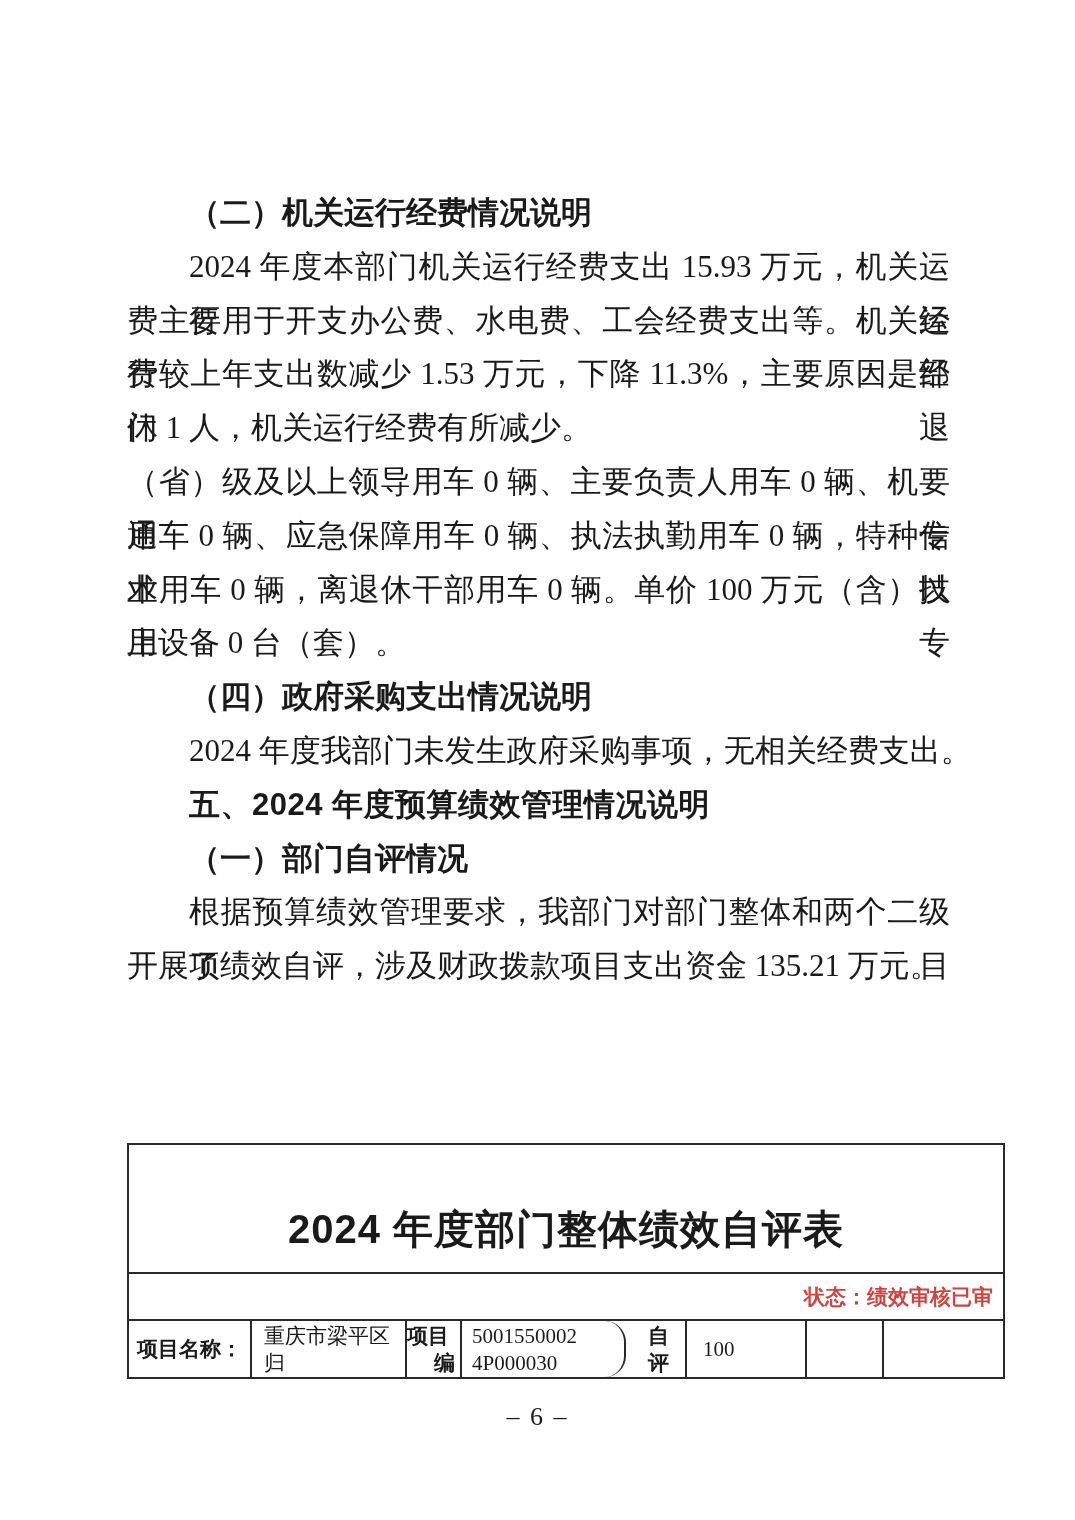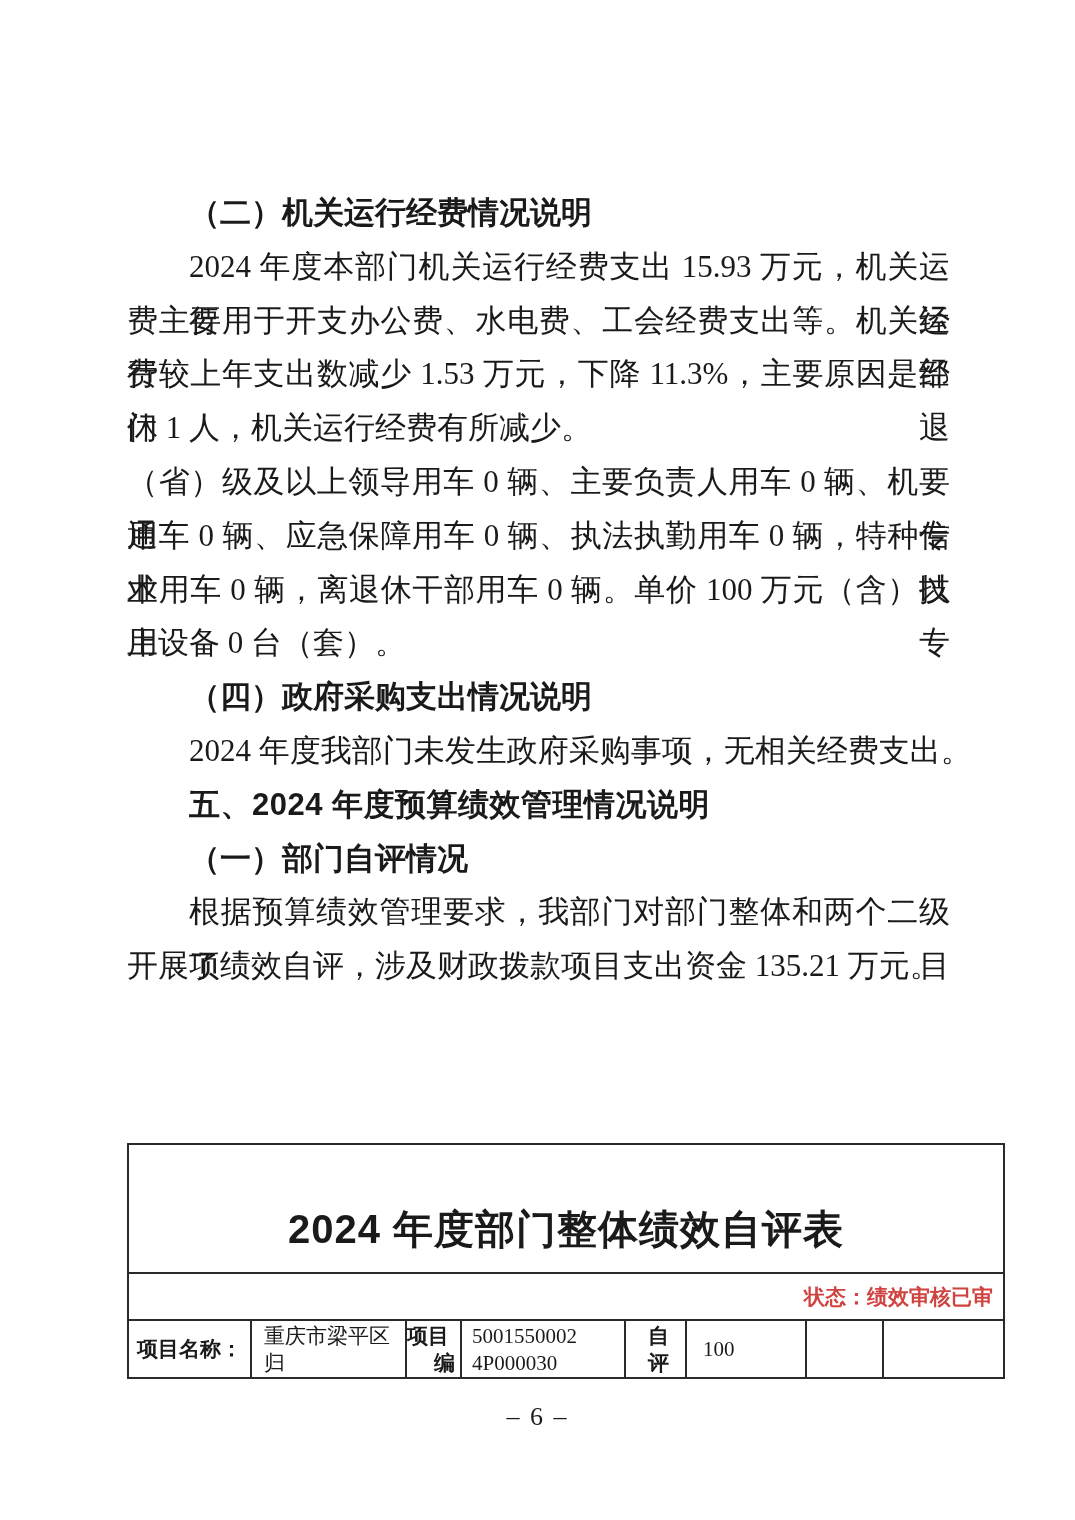--- a/index.html
+++ b/index.html
@@ -87,21 +87,21 @@
     box-sizing:border-box;
     border-right:2px solid var(--border-dark);
     overflow:hidden;
   }
   .t-cell:last-child{border-right:none;}
   .c-name-label{width:123px;display:flex;align-items:center;justify-content:center;font-weight:bold;}
   .c-name-value{width:155px;padding:2px 4px 0 12px;line-height:27px;}
   .c-code-label{width:55px;font-weight:bold;line-height:27px;padding-top:2px;}
   .c-code-label .l1{}
   .c-code-label .l2{text-align:right;padding-right:5px;}
-  .c-code-value{width:164px;padding:2px 0 0 10px;line-height:27px;}
+  .c-code-value{width:164px;padding:2px 0 0 10px;line-height:27px;border-radius:21px;}
   .c-score-label{width:61px;font-weight:bold;line-height:27px;padding-top:2px;}
   .c-score-label .l1{padding-left:22px;}
   .c-score-label .l2{text-align:right;padding-right:7px;}
   .c-score-value{width:120px;display:flex;align-items:center;padding-left:16px;}
   .c-empty-1{width:77px;}
   .c-empty-2{flex:1;}
   
   .footer{
     position:absolute;
     left:0;top:1402px;width:1075px;

